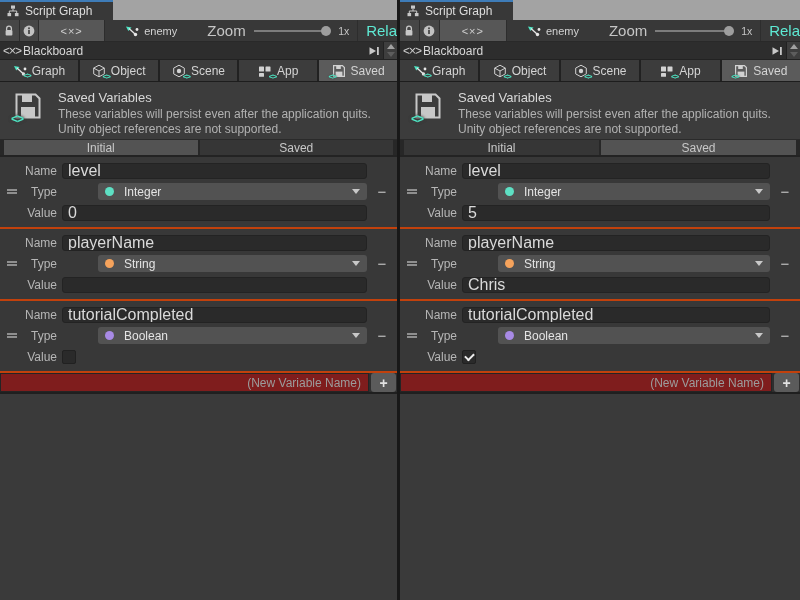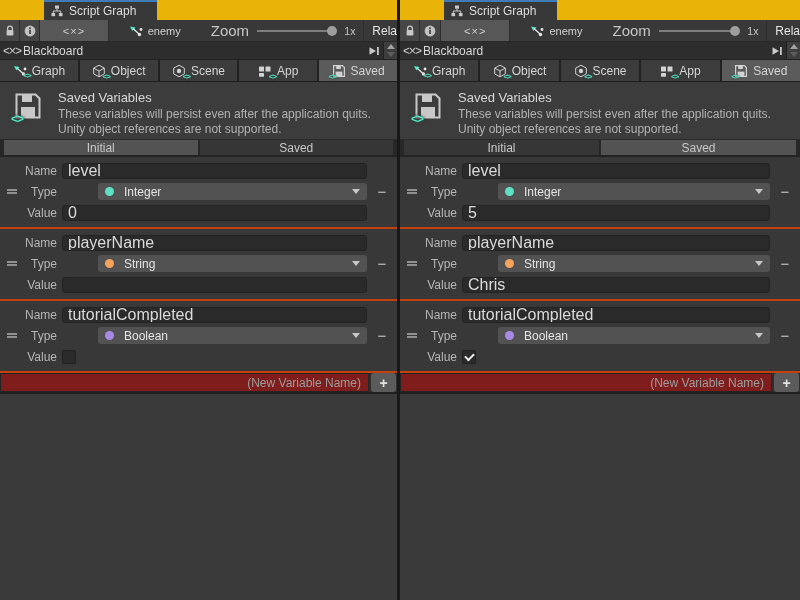--- a/index.html
+++ b/index.html
@@ -12,21 +12,21 @@
   }
   .panel {
     width: 400px; height: 600px;
     display: flex; flex-direction: column;
     overflow: hidden;
     background: #383838;
   }
   .panel.left { border-right: 3px solid #181818; }
 
   
-  .tabwell { height: 20px; background: #eab308; display: flex; flex: none; padding-left: 44px; }
+  .tabwell { height: 20px; background: #a3a3a3; display: flex; flex: none; }
   .doc-tab {
     width: 113px; height: 20px;
     background: #383838;
     border-top: 2px solid #3e7cb8;
     display: flex; align-items: center;
     padding-left: 7px; gap: 6px;
     font-size: 12px; color: #dedede;
   }
   .doc-tab svg { flex: none; }
 
@@ -44,21 +44,21 @@
   }
   .tb-btn.w21 { width: 22px; }
   .tb-btn.connector { width: 75px; background: #575757; font-size: 11px; letter-spacing: 1px; }
   .graph-ref { display: flex; align-items: center; gap: 5px; margin-left: 20px; font-size: 11px; color: #d2d2d2; }
   .zoom-label { margin-left: 30px; align-self: center; font-size: 15px; color: #c6c6c6; }
   .zoom-slider { position: relative; width: 88px; margin-left: 8px; align-self: stretch; }
   .zoom-slider .track { position: absolute; left: 0; right: 4px; top: 10px; height: 2px; background: #7d7d7d; }
   .zoom-slider .handle { position: absolute; right: 0; top: 6px; width: 10px; height: 10px; border-radius: 50%; background: #9e9e9e; }
   .zoom-val { margin-left: 7px; align-self: center; font-size: 10.5px; color: #c6c6c6; text-align: center; }
   .tb-sep { width: 1px; background: #2d2d2d; margin-left: 8px; }
-  .rela { padding-left: 8px; align-self: center; font-size: 12px; color: #e5e5e5; white-space: nowrap; text-align: center; }
+  .rela { padding-left: 8px; align-self: center; font-size: 15px; color: #5eead4; white-space: nowrap; text-align: center; }
 
   
   .bb-row {
     height: 18px; flex: none;
     background: #2d2d2d; border-bottom: 1px solid #222;
     display: flex; align-items: center;
     padding-left: 3px;
     font-size: 12px; color: #d8d8d8;
   }
   .bb-prefix { color: #cfcfcf; margin-right: 2px; letter-spacing: -1px; }

